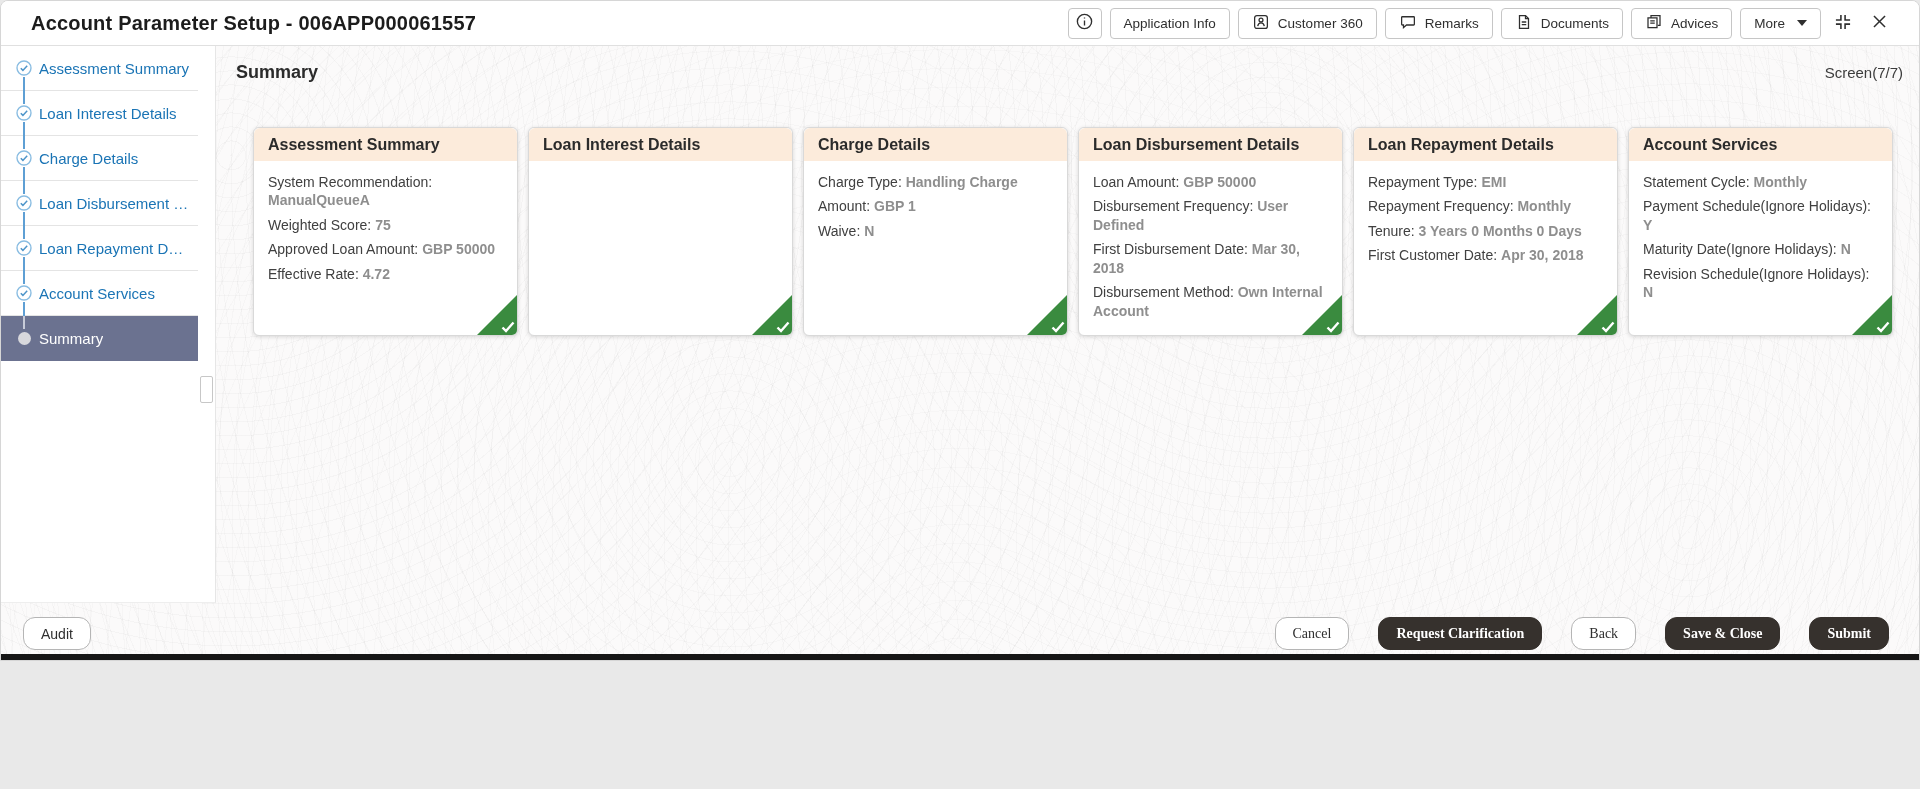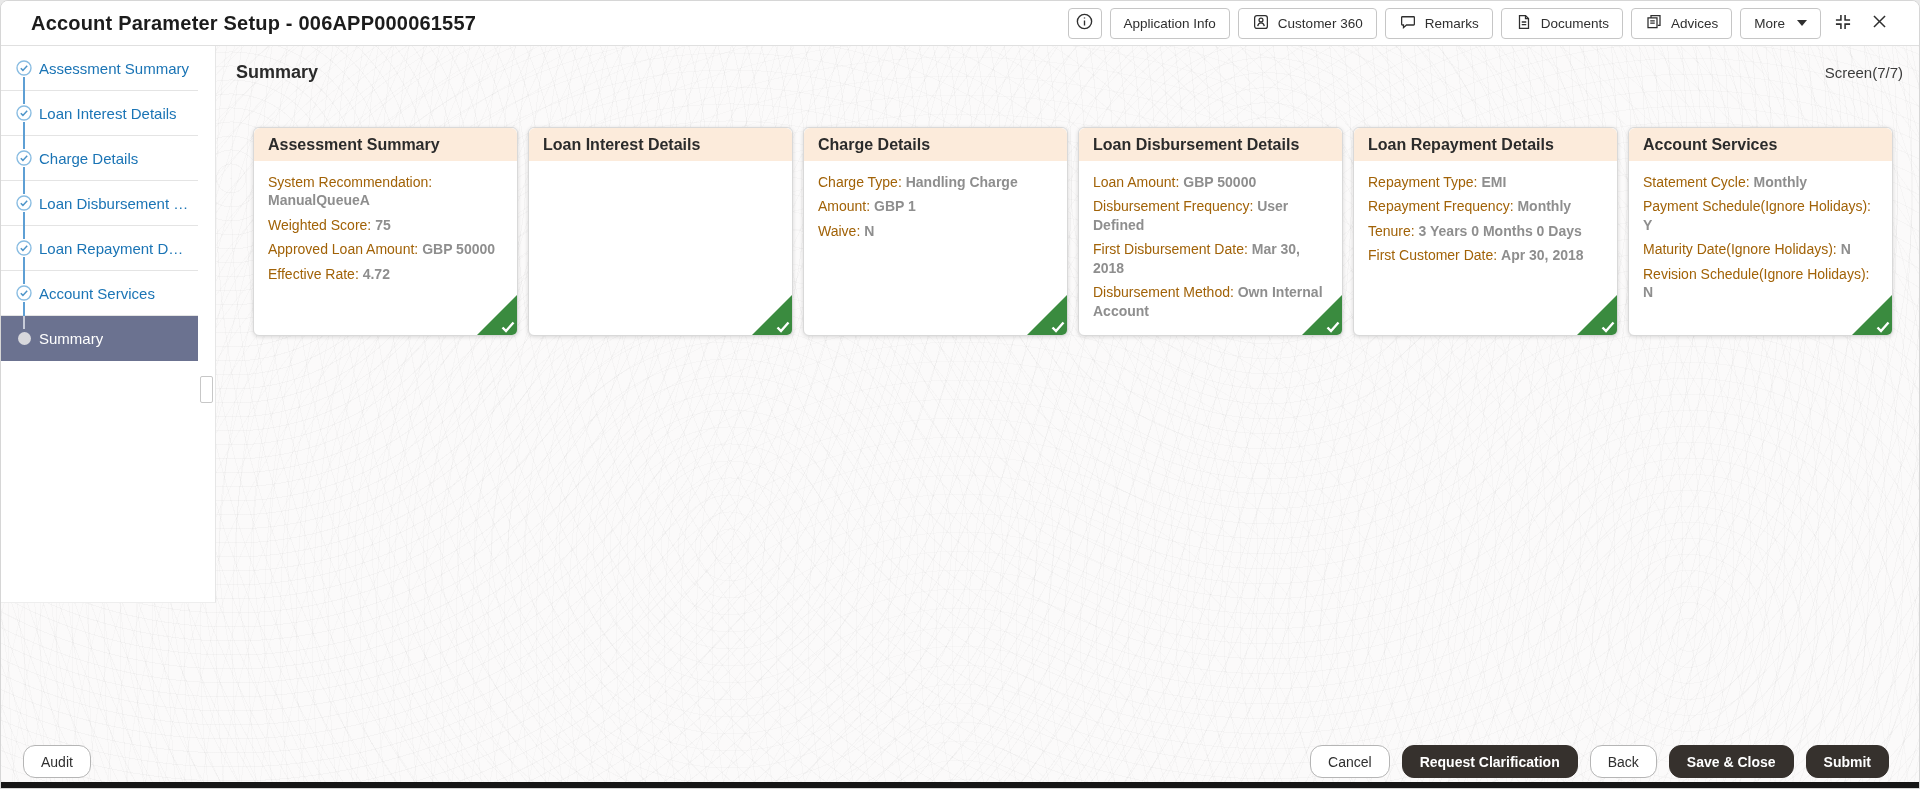--- a/index.html
+++ b/index.html
@@ -5,21 +5,21 @@
   :root{
     --accent-blue:#1a74b5;
     --selected-bg:#6b7290;
     --card-header-bg:#fcebdb;
     --complete-green:#3a8b3f;
     --dark-button-bg:#36312d;
   }
   *{box-sizing:border-box;margin:0;padding:0;}
   html,body{width:1920px;height:789px;overflow:hidden;}
   body{font-family:"Liberation Sans", sans-serif;font-size:14px;color:#2f2f2f;background:#e9e9e9;}
-  .app{width:1920px;height:789px;display:flex;flex-direction:column;background:#fff;border:1px solid #d6d6d6;border-radius:8px 8px 0 0;overflow:hidden;}
+  .app{width:1920px;height:661px;display:flex;flex-direction:column;background:#fff;border:1px solid #d6d6d6;border-radius:8px 8px 0 0;overflow:hidden;}
 
   
   .topbar{height:45px;flex:0 0 45px;display:flex;align-items:center;background:#fff;border-bottom:1px solid #e0e0e0;padding:0 26px 0 30px;}
   .topbar h1{font-size:20px;font-weight:700;color:#1c1c1c;letter-spacing:.2px;flex:1;white-space:nowrap;}
   .topbar-actions{display:flex;align-items:center;gap:8px;}
   .tb-btn{display:inline-flex;align-items:center;gap:8px;height:31px;padding:0 13px;background:#fff;border:1px solid #c6c6c6;border-radius:4px;font-family:inherit;font-size:13.5px;color:#2f2f2f;cursor:pointer;white-space:nowrap;}
   .tb-btn.icon-only{width:34px;padding:0;justify-content:center;}
   .tb-btn svg{flex:0 0 auto;}
   .winctl{display:inline-flex;align-items:center;justify-content:center;width:28px;height:31px;background:transparent;border:none;cursor:pointer;color:#2f2f2f;}
   .caret{width:0;height:0;border-left:5px solid transparent;border-right:5px solid transparent;border-top:6px solid #2f2f2f;margin-left:4px;}
@@ -56,28 +56,28 @@
   .main{position:absolute;left:215px;top:0;right:0;bottom:0;display:flex;flex-direction:column;}
   .main-head{display:flex;align-items:baseline;justify-content:space-between;padding:16px 16px 0 20px;}
   .main-head h2{font-size:18px;font-weight:700;color:#2b2b2b;}
   .screen-counter{font-size:15px;color:#3c3c3c;}
 
   .cards{display:flex;flex-wrap:wrap;column-gap:10px;row-gap:30px;align-content:flex-start;margin:44px 20px 0 37px;flex:1;}
   .card{position:relative;width:265px;min-height:184px;background:#fff;border:1px solid #d9d9d9;border-radius:6px;box-shadow:0 1px 4px rgba(0,0,0,.14);overflow:hidden;}
   .card-title{background:var(--card-header-bg);padding:8px 14px 7px;font-size:16px;font-weight:700;color:#2b2b2b;border-radius:6px 6px 0 0;}
   .card-body{padding:9px 12px 9px 14px;}
   .field{font-size:14px;line-height:1.32;margin:3px 0 6px;}
-  .f-label{color:#a16207;}
+  .f-label{color:#404040;}
   .f-value{color:#8e8e8e;font-weight:700;}
   .corner{position:absolute;right:-1px;bottom:-1px;width:0;height:0;border-style:solid;border-width:0 0 42px 42px;border-color:transparent transparent var(--complete-green) transparent;}
   .corner svg{position:absolute;right:3px;bottom:-39px;}
 
   
   .actionbar{position:absolute;left:0;right:0;bottom:4px;display:flex;align-items:center;justify-content:space-between;padding:0 30px 0 22px;}
-  .actionbar .right{display:flex;align-items:center;gap:12px;}
+  .actionbar .right{display:flex;align-items:center;gap:29px;font-family:Liberation Serif, serif;}
   .btn{height:33px;padding:0 17px;border-radius:12px;font-family:inherit;font-size:14px;cursor:pointer;white-space:nowrap;}
   .btn.outline{background:#fff;border:1px solid #b5b5b5;color:#2f2f2f;}
   .btn.solid{background:var(--dark-button-bg);border:1px solid var(--dark-button-bg);color:#fff;font-weight:700;}
 
   .bottom-strip{flex:0 0 6px;height:6px;background:#161616;}
 </style>
 </head>
 <body>
 
 <div class="app">

